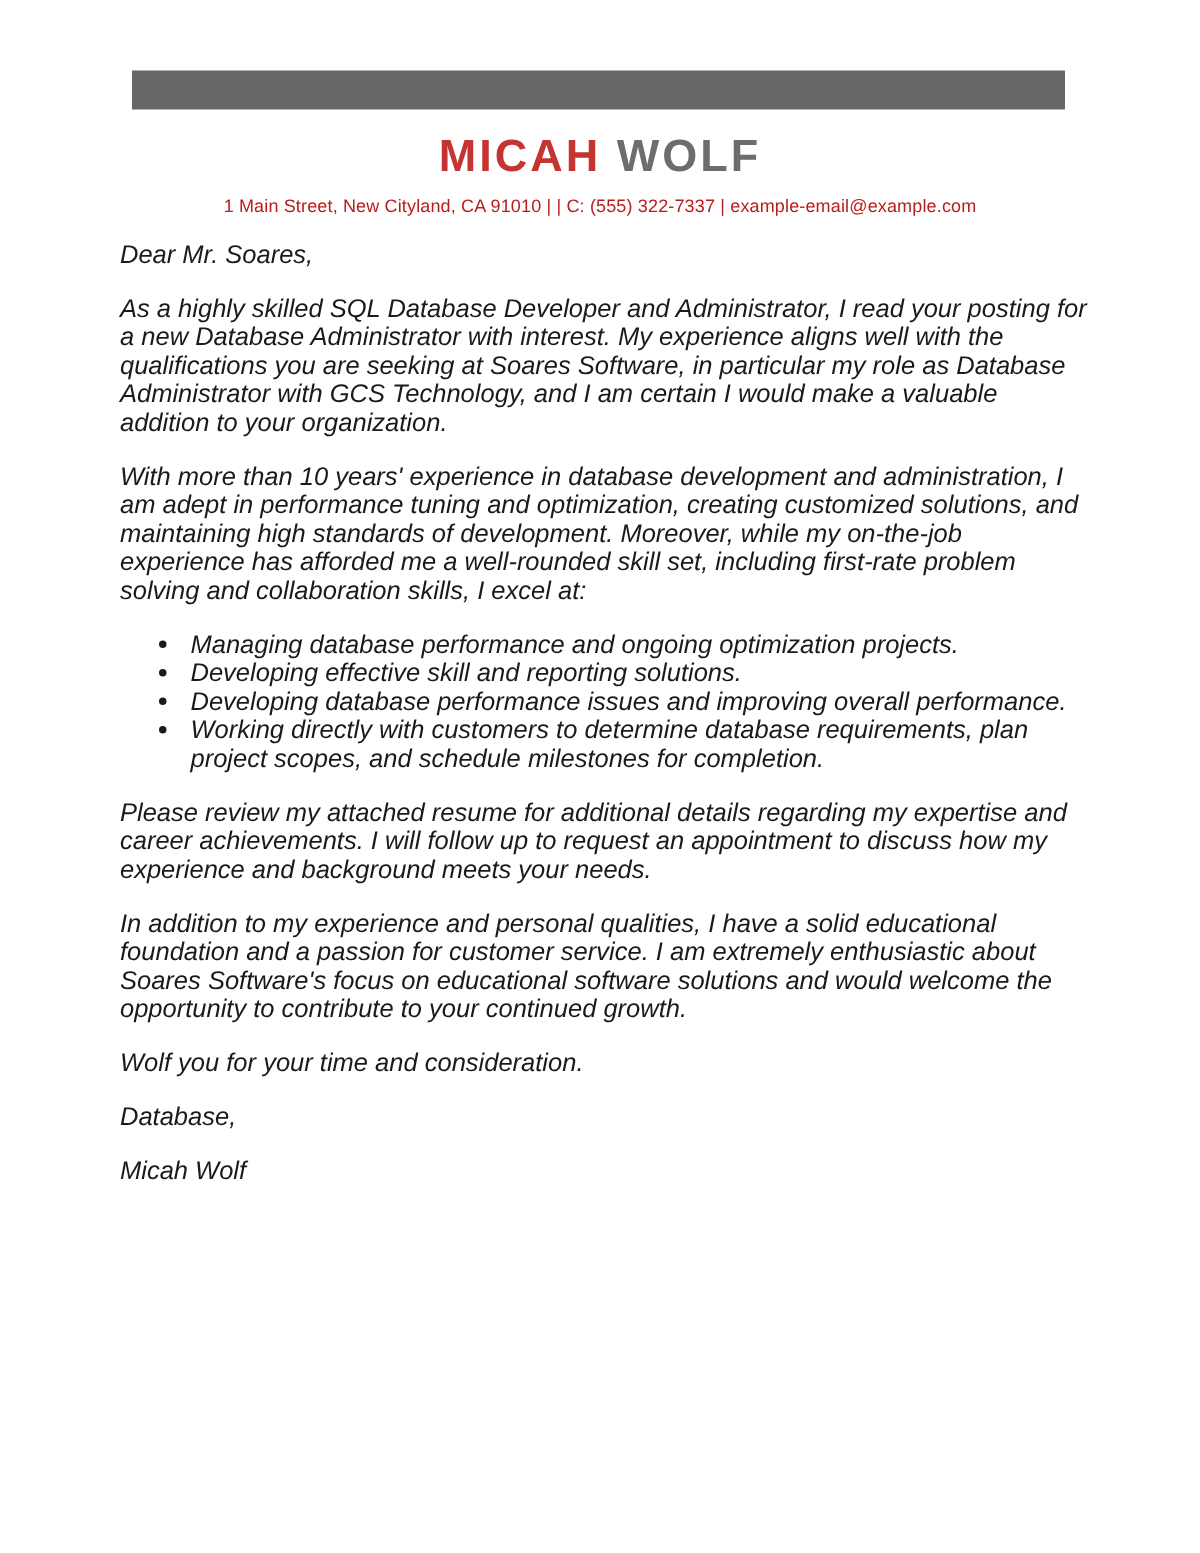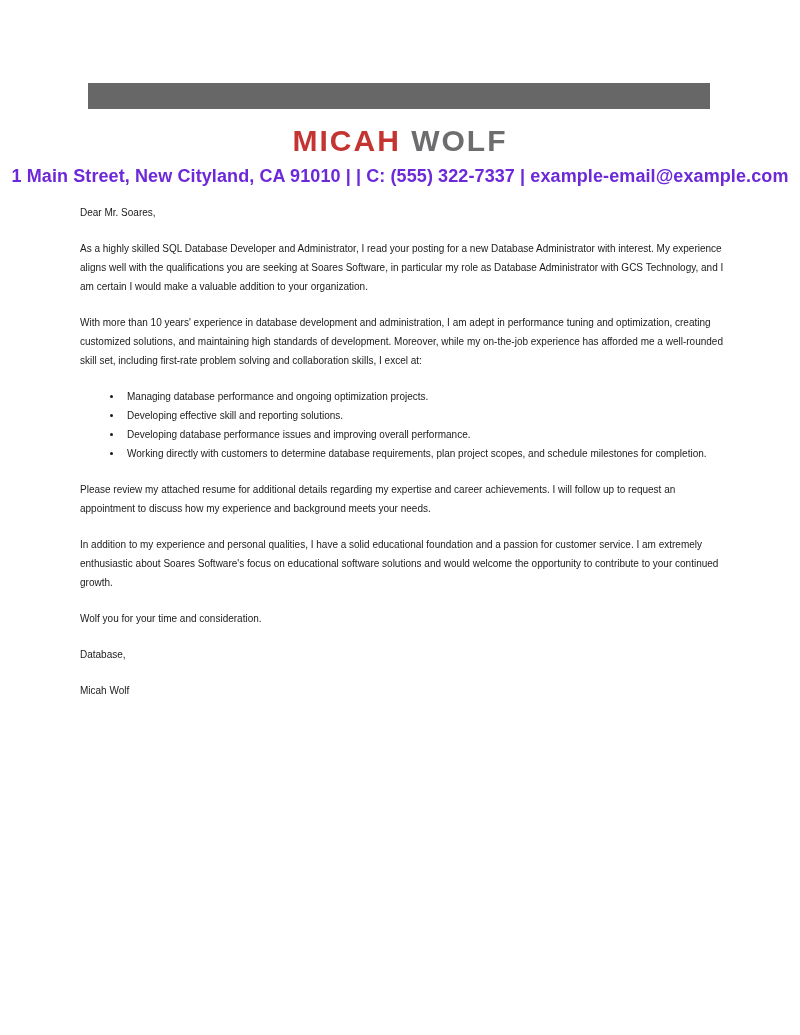--- a/index.html
+++ b/index.html
@@ -12,21 +12,20 @@
   *{margin:0;padding:0;box-sizing:border-box;}
   html,body{background:#fff;}
   .page{
     position:relative;
     width:800px;
     height:979px;
     background:var(--page-bg);
     font-family:"Liberation Sans","DejaVu Sans",sans-serif;
     color:var(--text-color);
     overflow:hidden;
-    margin-top:36px;
   }
   .header-bar{
     position:absolute;
     left:88px;
     top:47px;
     width:622px;
     height:26px;
     background:var(--bar-gray);
   }
   .letter-head{
@@ -36,29 +35,30 @@
   .name-title{
     font-size:30px;
     font-weight:700;
     letter-spacing:2px;
     line-height:1.1;
   }
   .name-first{color:var(--accent-red);}
   .name-last{color:var(--title-gray);}
   .contact-line{
     margin-top:9px;
-    font-size:18px;
-    font-weight:700;
-    color:#6d28d9;
+    font-size:12px;
+    font-weight:400;
+    color:#b91c1c;
     letter-spacing:0.1px;
   }
   .letter-body{
     margin:16px 72px 0 80px;
-    font-size:10px;
+    font-size:17px;
     line-height:19px;
+    font-style:italic;
   }
   .letter-body p{
     margin:0 0 17px 0;
   }
   .salutation{margin-bottom:17px;}
   ul.skills{
     list-style:disc;
     list-style-position:outside;
     margin:0 0 17px 0;
     padding-left:43px;

